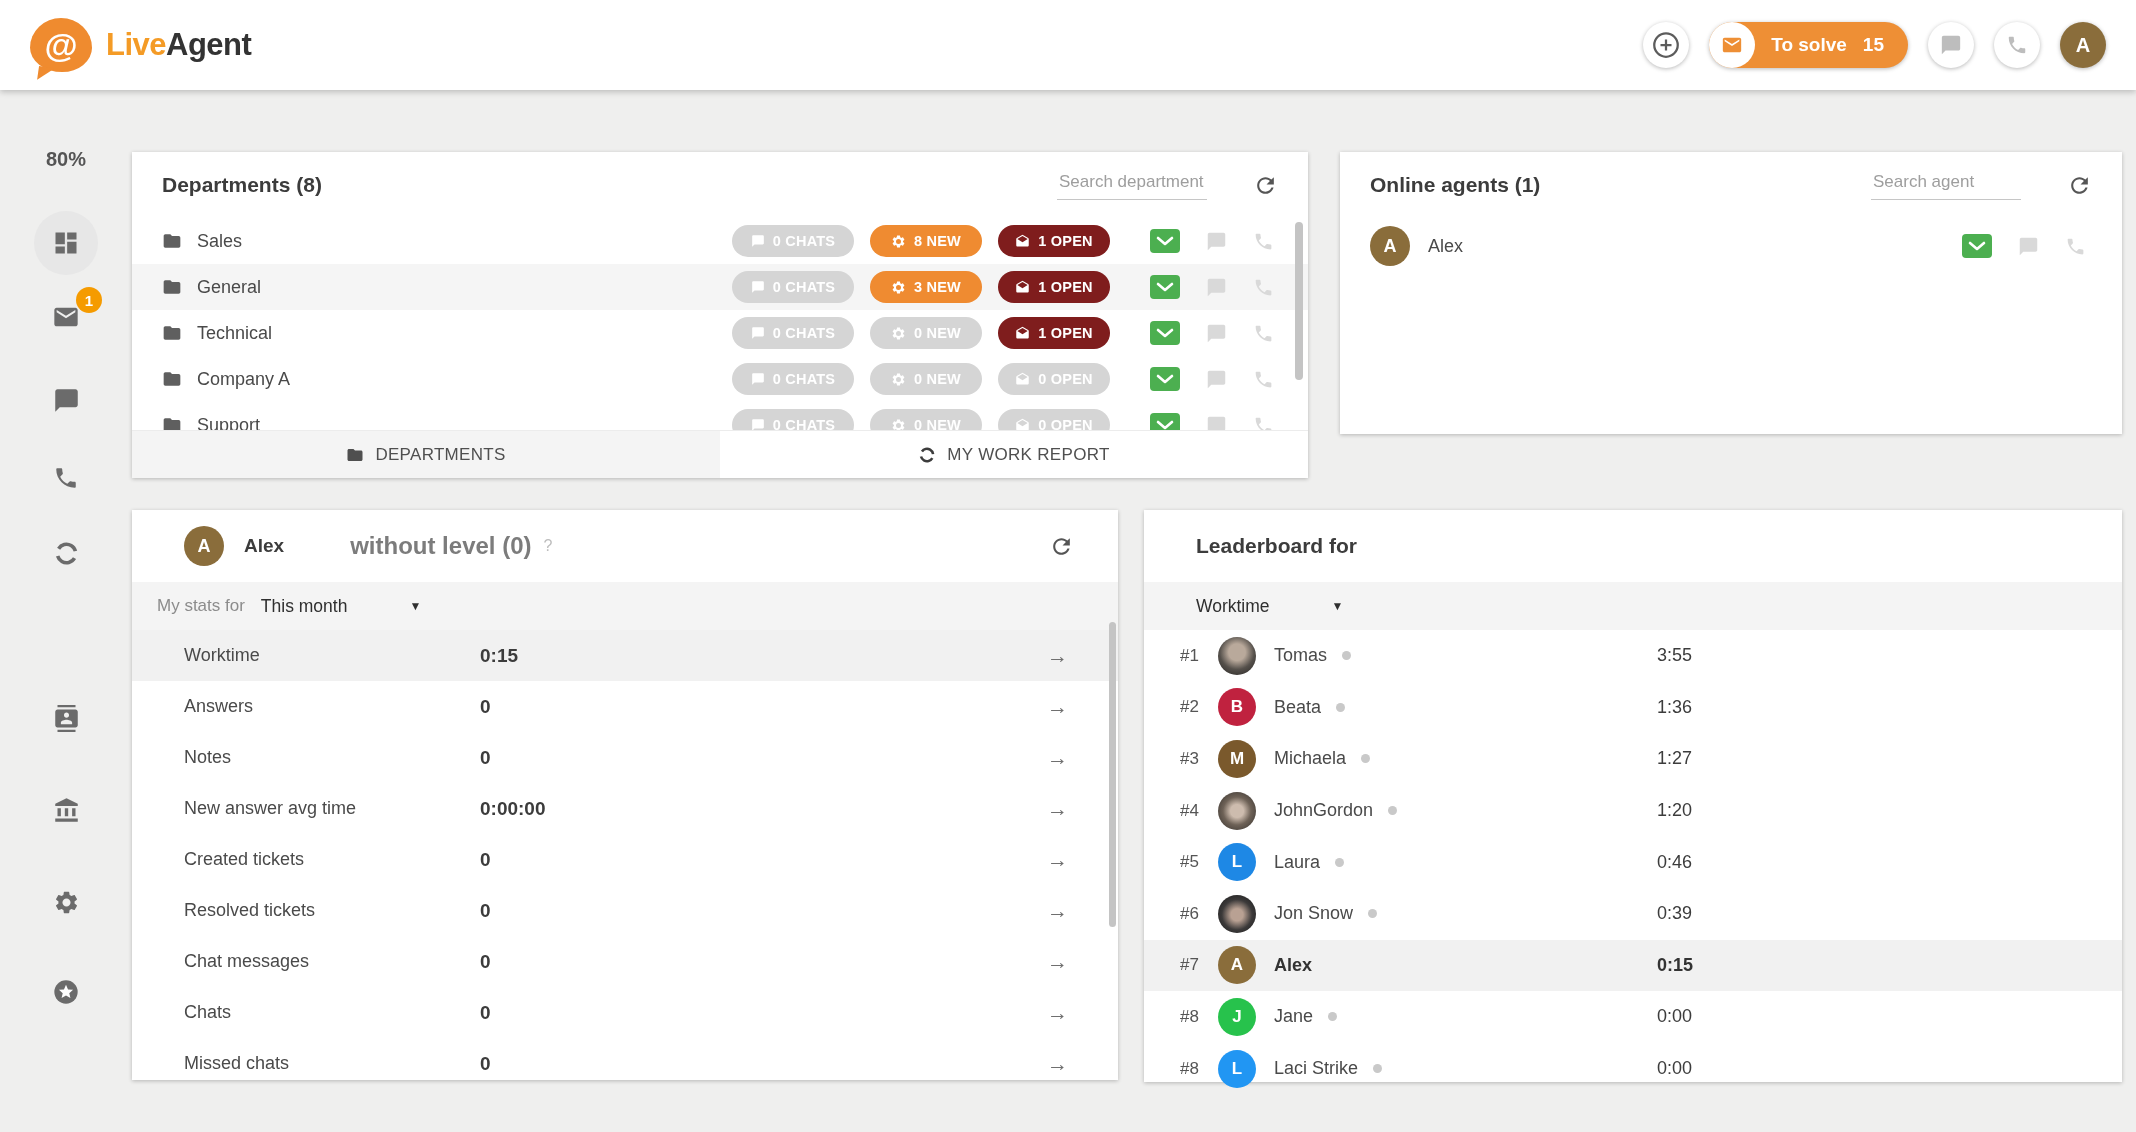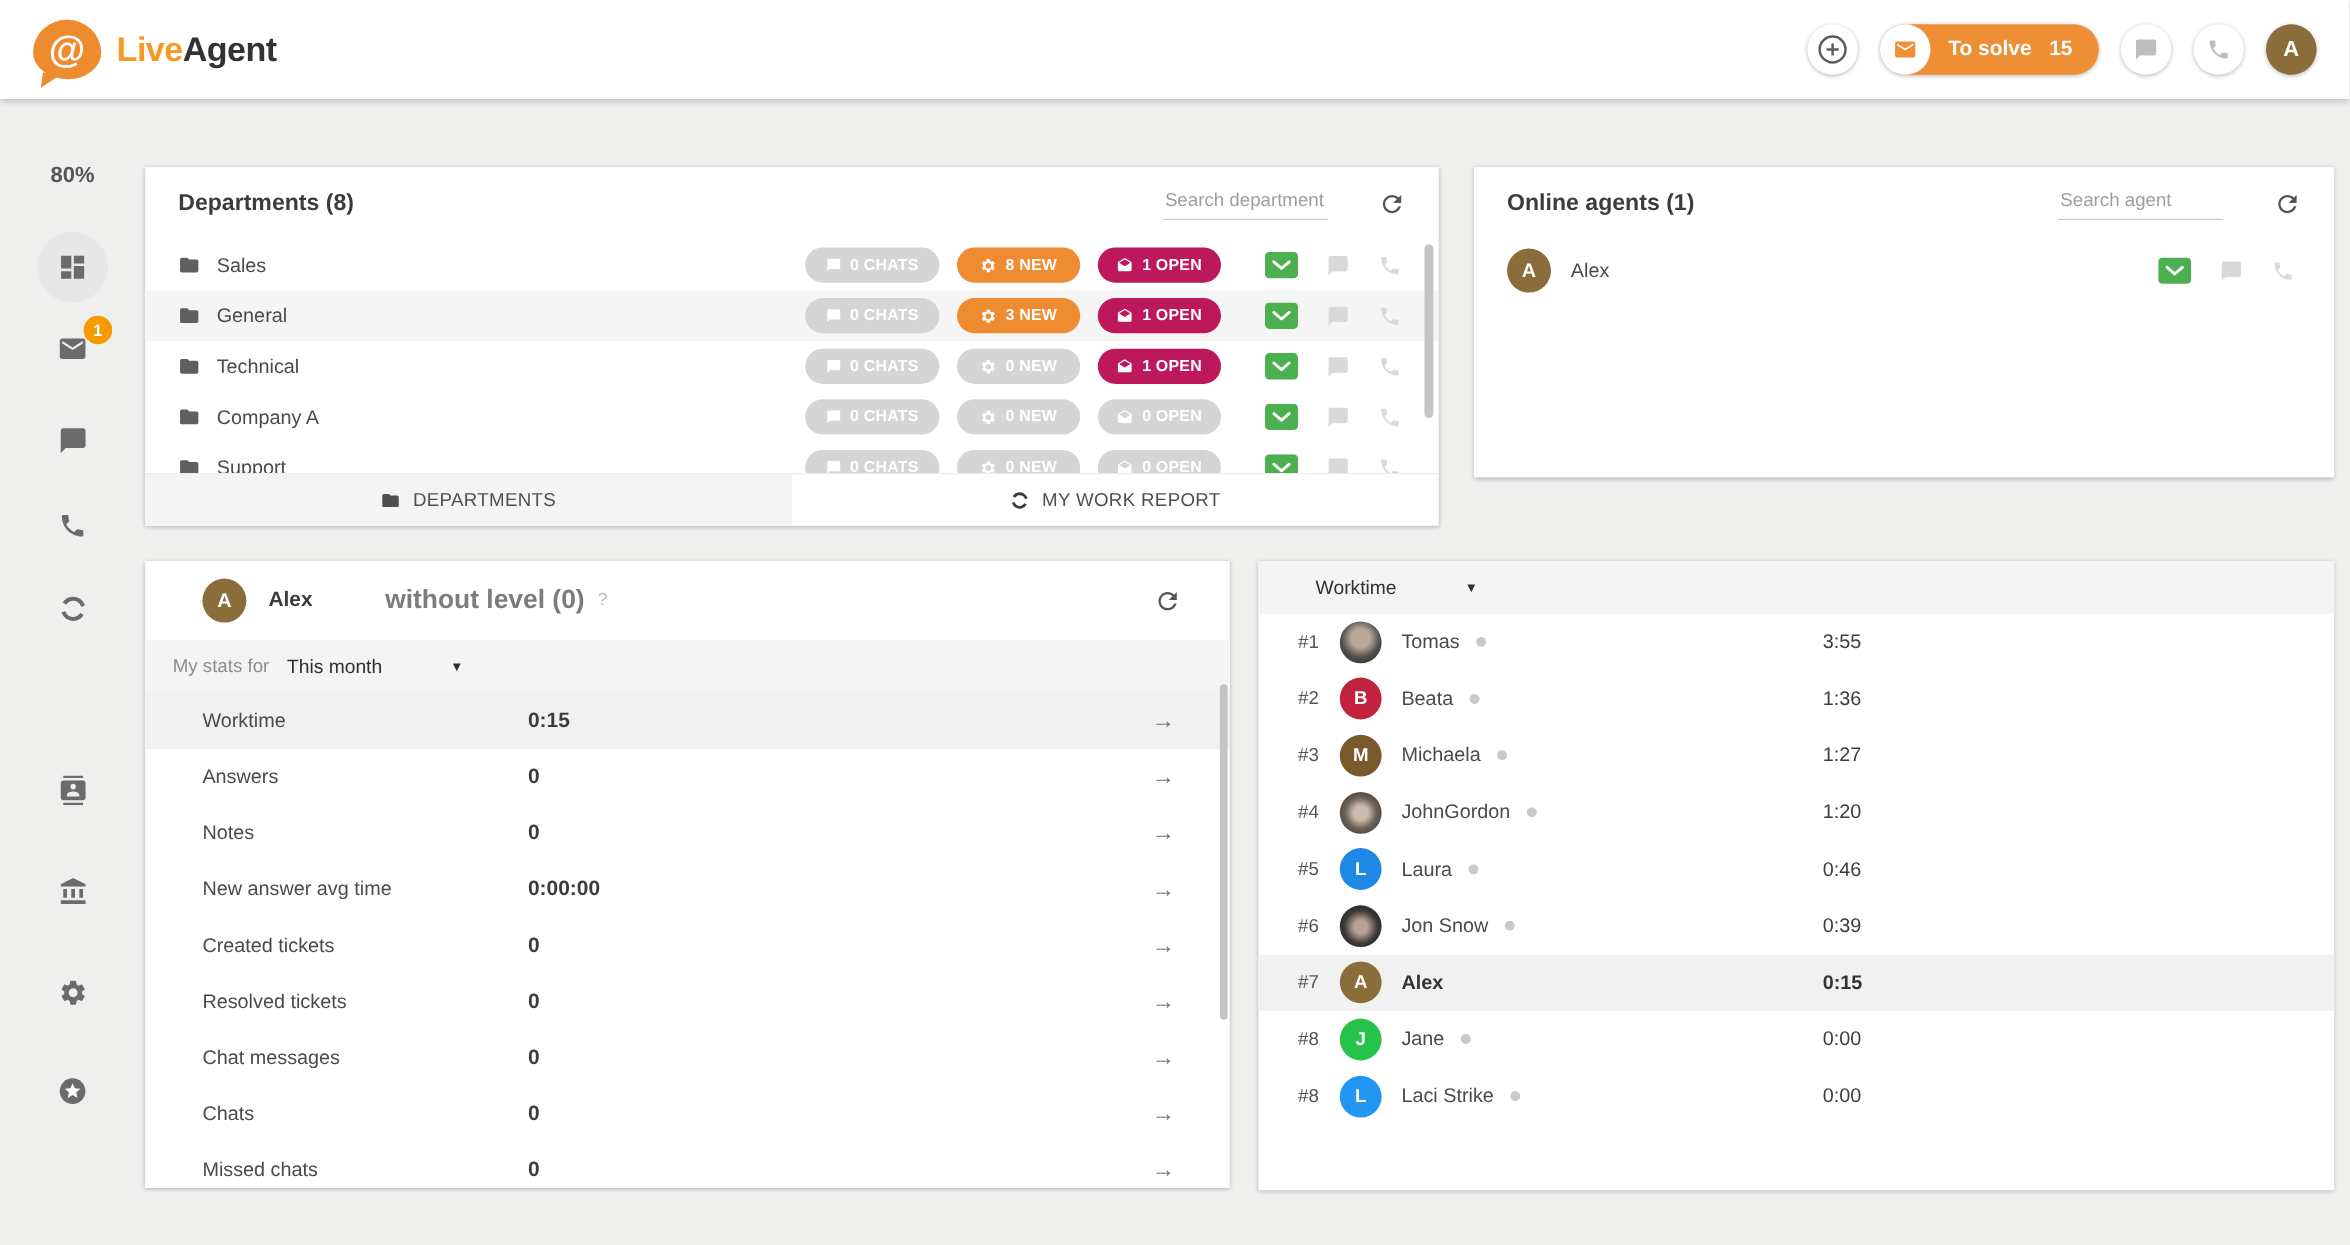--- a/index.html
+++ b/index.html
@@ -88,21 +88,21 @@
   .dept-rows { height:212px; overflow:hidden; }
   .dept-row { display:flex; align-items:center; height:46px; padding:0 34px 0 30px; }
   .dept-row.highlight { background:#f5f5f5; }
   .dept-name { margin-left:15px; font-size:18px; color:#4a4a4a; }
   .chips { margin-left:auto; display:flex; align-items:center; gap:16px; }
   .chip {
     height:32px; border-radius:16px; display:flex; align-items:center; justify-content:center;
     gap:8px; color:#fff; font-weight:bold; font-size:14.5px; letter-spacing:.2px;
   }
   .chip-w1 { width:122px; } .chip-w2 { width:112px; }
-  .chip-gray { background:#d5d5d5; } .chip-orange { background:#ef8b31; } .chip-yellow { background:#be185d; }
+  .chip-gray { background:#d5d5d5; } .chip-orange { background:#ef8b31; } .chip-yellow { background:#7f1d1d; }
   .row-actions { display:flex; align-items:center; gap:26px; margin-left:40px; }
   .scrollbar { position:absolute; width:8px; border-radius:4px; background:#c4c4c4; }
   #departments .scrollbar { right:5px; top:70px; height:158px; }
   .tabbar { position:absolute; left:0; right:0; bottom:0; height:48px; border-top:1px solid #ececec; display:flex; }
   .tab { flex:1; display:flex; align-items:center; justify-content:center; gap:11px;
          font-size:17px; color:#4f4f4f; letter-spacing:.3px; }
   .tab.shaded { background:#f4f4f4; }
   
   #online-agents { left:1340px; top:152px; width:782px; height:282px; }
   .agent-row { display:flex; align-items:center; height:56px; padding:0 36px 0 30px; }
@@ -631,20 +631,23 @@
       <div class="stat-row">
         <span class="stat-label">Missed chats</span>
         <span class="stat-value">0</span>
         <span class="stat-arrow">→</span>
       </div>
     </div>
   <div class="scrollbar"></div>
 </div>
 
 <div class="card" id="leaderboard">
+  <div class="lb-head">
+    <span class="card-title">Leaderboard for</span>
+  </div>
   <div class="filter-bar">
     <span class="filter-value" style="margin-left:0">Worktime</span>
     <span class="filter-caret">▼</span>
   </div>
   <div>
 
       <div class="lb-row">
         <div class="lb-left">
           <span class="lb-rank">#1</span>
           <div class="avatar avatar-sm photo-p1"></div>

